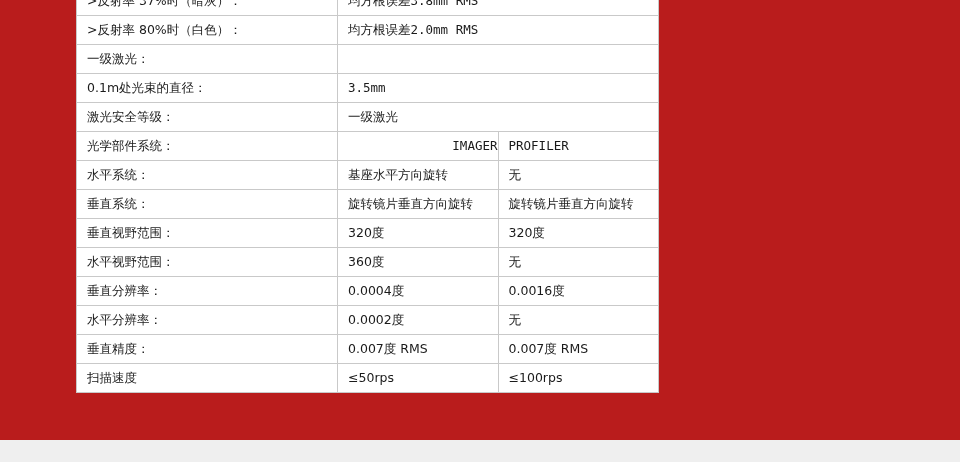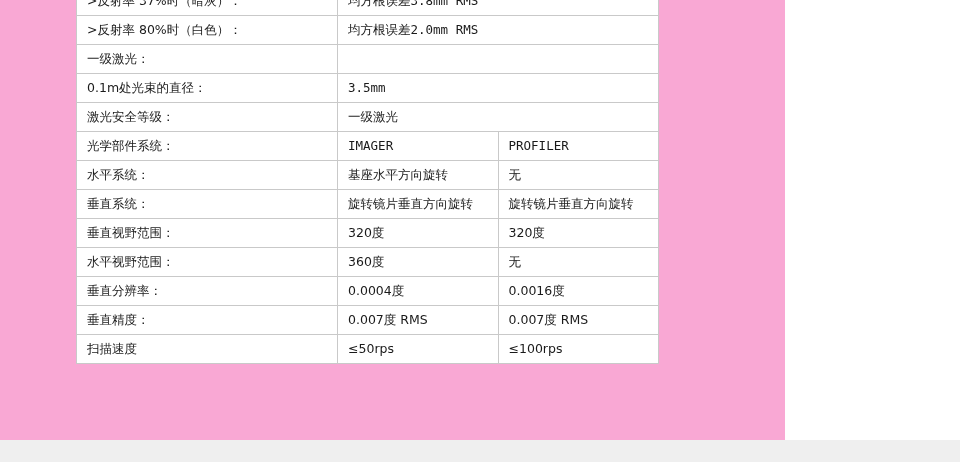--- a/index.html
+++ b/index.html
@@ -9,23 +9,23 @@
     width: 960px;
     height: 462px;
     overflow: hidden;
   }
   body {
     font-family: "Liberation Sans", sans-serif;
     color: #1a1a1a;
   }
   #page {
     position: relative;
-    width: 785px;
+    width: 960px;
     height: 462px;
-    background: #f9a8d4;
+    background: #b91c1c;
   }
   
   #bottom-strip {
     position: absolute;
     left: 0;
     bottom: 0;
     width: 960px;
     height: 22px;
     background: #efefef;
   }
@@ -50,21 +50,21 @@
   }
   td.col-label { width: 250px; }
   td.col-v1    { width: 178px; padding-left: 34px; }
   td.col-v2    { width: 155px; padding-left: 10px; }
   td.col-v1.wide-span { width: auto; }
   td.mono {
     font-family: "DejaVu Sans Mono", "Liberation Mono", monospace;
     font-size: 11.5px;
   }
   td.center-ish { padding-left: 54px; }
-  td.center-txt { text-align: left; padding-left: 0; }
+  td.center-txt { text-align: right; padding-left: 0; }
   .cn { font-family: "DejaVu Sans", sans-serif; }
 </style>
 </head>
 <body>
 
 <div id="page">
   <table id="spec-table">
     <tbody>
         <tr>
           <td class="col-label cn">&gt;反射率  37%时（暗灰）：</td>
@@ -110,20 +110,25 @@
           <td class="col-label cn">水平视野范围：</td>
           <td class="col-v1 cn">360度</td>
           <td class="col-v2 cn">无</td>
         </tr>
         <tr>
           <td class="col-label cn">垂直分辨率：</td>
           <td class="col-v1 cn">0.0004度</td>
           <td class="col-v2 cn">0.0016度</td>
         </tr>
         <tr>
+          <td class="col-label cn">水平分辨率：</td>
+          <td class="col-v1 cn">0.0002度</td>
+          <td class="col-v2 cn">无</td>
+        </tr>
+        <tr>
           <td class="col-label cn">垂直精度：</td>
           <td class="col-v1 cn">0.007度 RMS</td>
           <td class="col-v2 cn">0.007度 RMS</td>
         </tr>
         <tr>
           <td class="col-label cn">扫描速度</td>
           <td class="col-v1 cn">≤50rps</td>
           <td class="col-v2 cn">≤100rps</td>
         </tr>
       </tbody>

